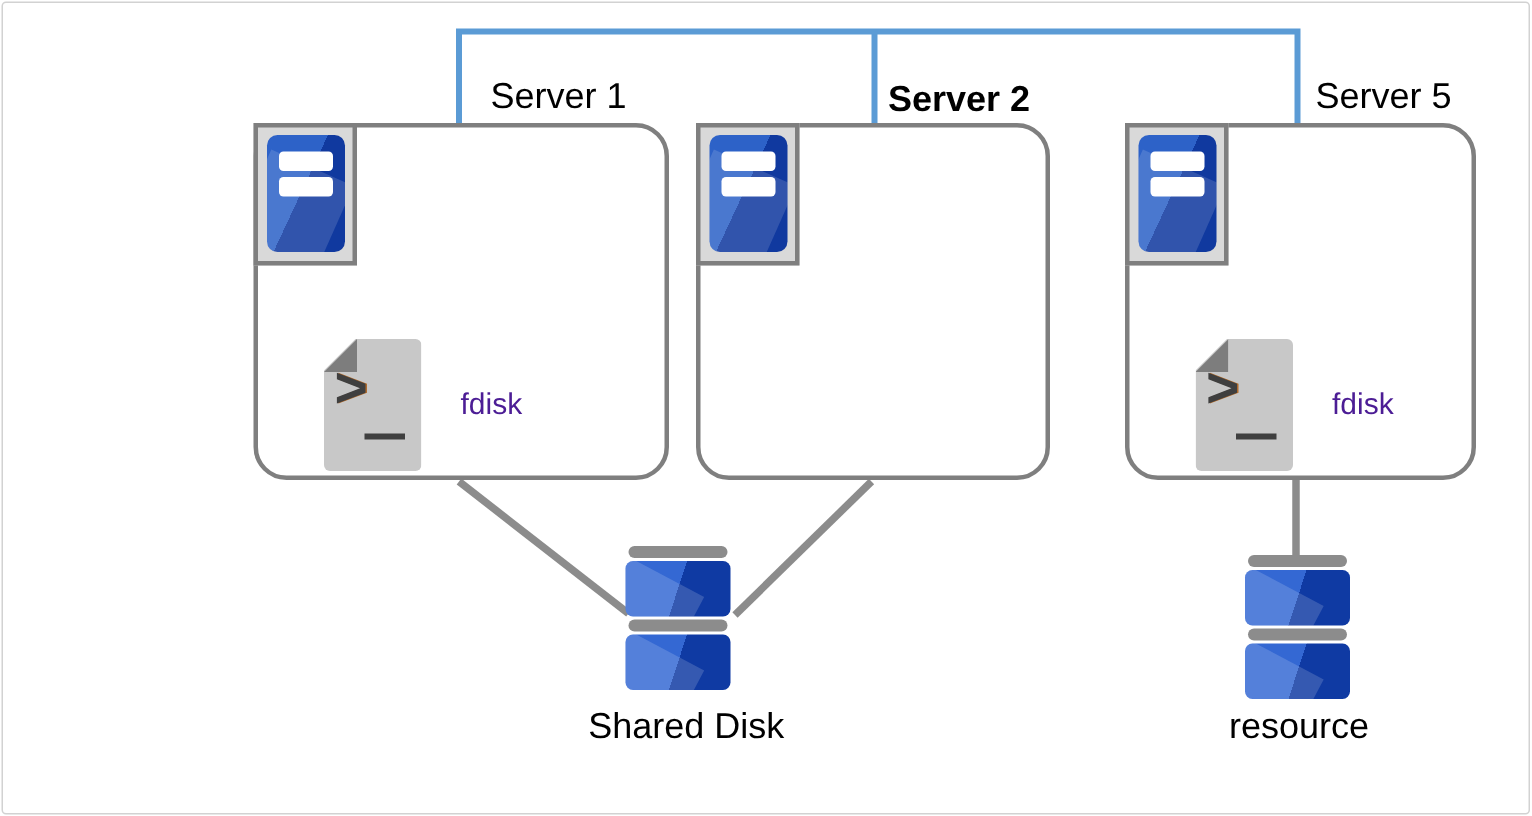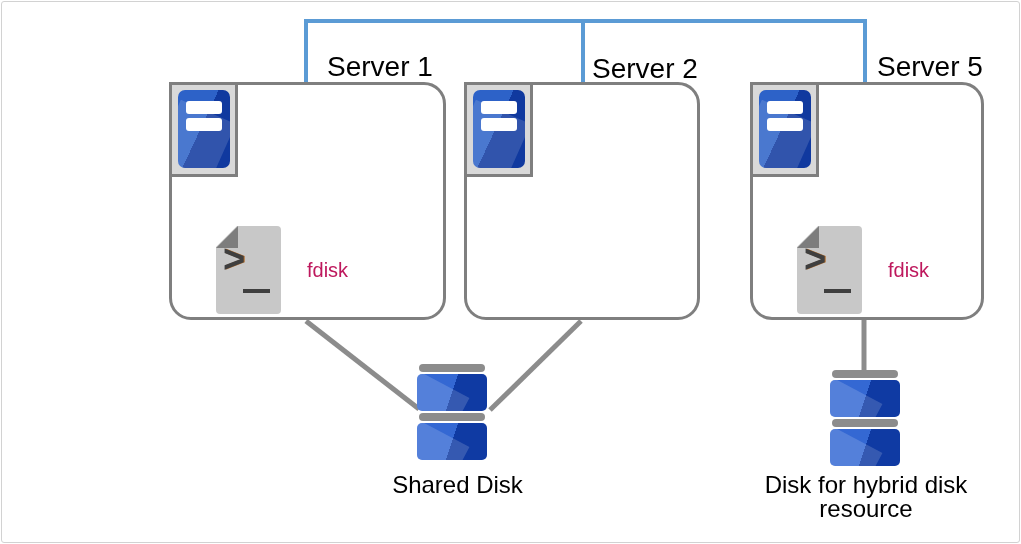--- a/index.html
+++ b/index.html
@@ -33,24 +33,24 @@
     background:#ffffff; border-radius:3px;
   }
   .server-unit .bar1 { top:11px; }
   .server-unit .bar2 { top:28px; }
   .server-unit .sheen {
     position:absolute; left:-18px; top:18px; width:60px; height:90px;
     background:rgba(255,255,255,0.14); transform:rotate(24deg);
   }
 
   .server-label {
-    position:absolute; color:#000; font-size:28px; white-space:nowrap; z-index:3;
+    position:absolute; color:#000; font-size:24px; white-space:nowrap; z-index:3;
   }
   .label-s1 { left:325px; top:49px; }
-  .label-s2 { left:590px; top:51px; }
+  .label-s2 { left:590px; top:51px;font-weight:bold; }
   .label-s3 { left:875px; top:49px; }
 
   .fdisk-row {
     position:absolute; left:44px; top:141px; display:flex; align-items:center; gap:26px;
   }
   .doc {
     position:relative; width:65px; height:88px; background:#c8c8c8; border-radius:4px;
     clip-path:polygon(21px 0, 100% 0, 100% 100%, 0 100%, 0 21px);
   }
   .doc .fold {
@@ -58,21 +58,21 @@
     clip-path:polygon(0 100%, 100% 0, 100% 100%);
   }
   .doc .gt {
     position:absolute; left:7px; top:14px; color:#3f3f3f; font-weight:bold;
     font-size:38px; line-height:38px; font-family:"Liberation Sans", sans-serif;
     text-shadow:1px 0 0 #b06a2a;
   }
   .doc .underscore {
     position:absolute; left:27px; top:63px; width:27px; height:4px; background:#3f3f3f;
   }
-  .fdisk-label { color:#be185d; font-size:20px; white-space:nowrap; }
+  .fdisk-label { color:#4c1d95; font-size:20px; white-space:nowrap; }
 
   .disk {
     position:absolute; display:flex; flex-direction:column; align-items:center; z-index:2;
   }
   .disk .cap { width:66px; height:8px; background:#8c8c8c; border-radius:4px; }
   .disk .platter {
     width:70px; height:37px; border-radius:5px; margin:2px 0;
     background:linear-gradient(108deg, #3468d3 0%, #3468d3 50%, #0f3aa3 50%, #0f3aa3 100%);
     position:relative; overflow:hidden;
   }
@@ -172,17 +172,16 @@
     <div class="cap"></div>
     <div class="platter">
         <div class="shine"></div>
       </div>
     <div class="cap"></div>
     <div class="platter">
         <div class="shine"></div>
       </div>
   </div>
   <div class="disk-label lbl-hybrid">
-    <div>Disk for hybrid disk</div>
     <div>resource</div>
   </div>
 
 </div>
 
 </body></html>

